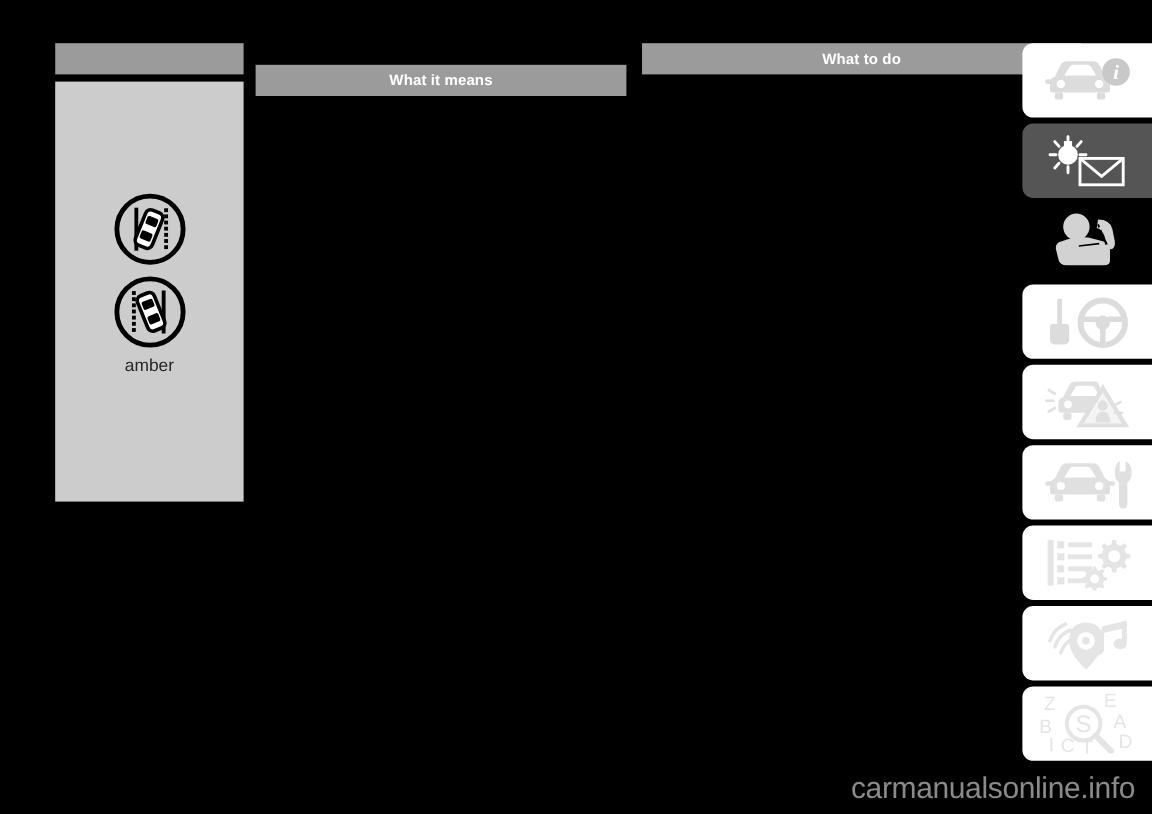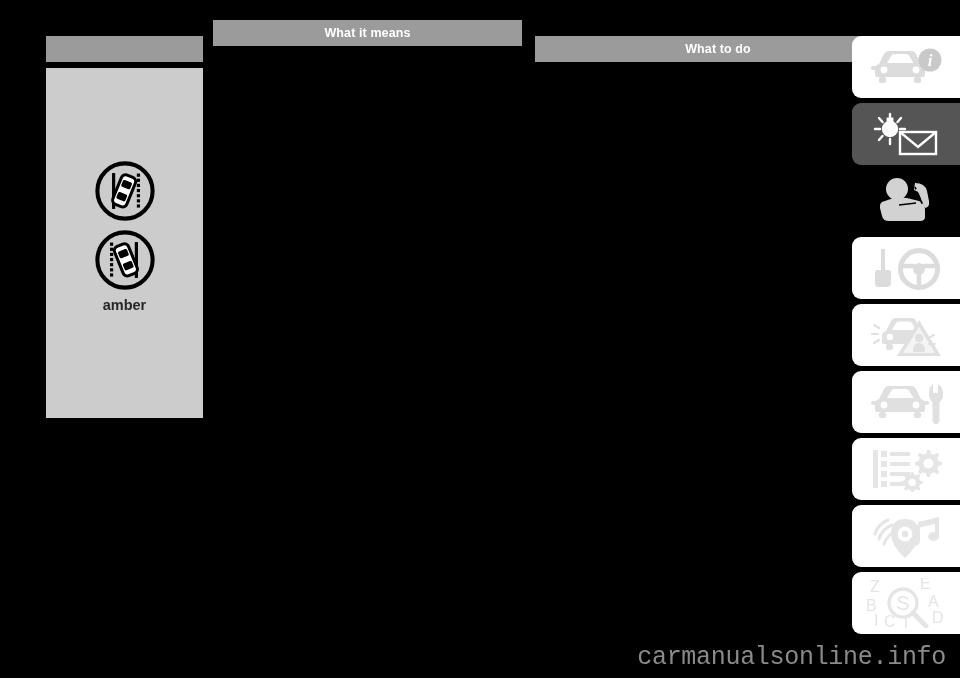--- a/index.html
+++ b/index.html
@@ -98,21 +98,21 @@
 
   .tab svg { display: block; }
 
   
   #watermark {
     position: absolute;
     right: 14px;
     bottom: 6px;
     font-size: 25px;
     color: #8a8a8a;
-    font-family: Liberation Mono, monospace;
+    font-family: Liberation Sans, sans-serif;
     letter-spacing: -0.3px;
     white-space: nowrap;
     margin-top: 12px;
   }
 
   
   .body-text {
     position: absolute;
     color: #000000;
     font-size: 12px;
@@ -120,25 +120,25 @@
     white-space: pre-wrap;
   }
 </style>
 </head>
 <body>
 
 <div id="page">
 
   <div class="col-header" style="left:46px; top:36px; width:157px;"></div>
 
-  <div class="col-header" style="left:213px; top:20px; width:309px;">What it means</div>
+  <div class="col-header" style="left:213px; top:54px; width:309px;">What it means</div>
 
   <div class="col-header" style="left:535px; top:36px; width:366px;">What to do</div>
 
-  <div class="col-body tinted" style="left:46px; top:68px; width:157px; height:350px;font-weight:bold;">
+  <div class="col-body tinted" style="left:46px; top:68px; width:157px; height:350px;">
 
     <div class="lamp-stack">
 
       <svg class="lamp-icon" viewBox="0 0 64 64" aria-hidden="true">
         <circle cx="32" cy="32" r="28.5" fill="none" stroke="#000" stroke-width="4.2"></circle>
 
         <rect x="18.6" y="13.5" width="3.3" height="37" fill="#000"></rect>
 
         <g fill="#000">
           <rect x="44.2" y="14.0" width="3.3" height="3.3"></rect>

